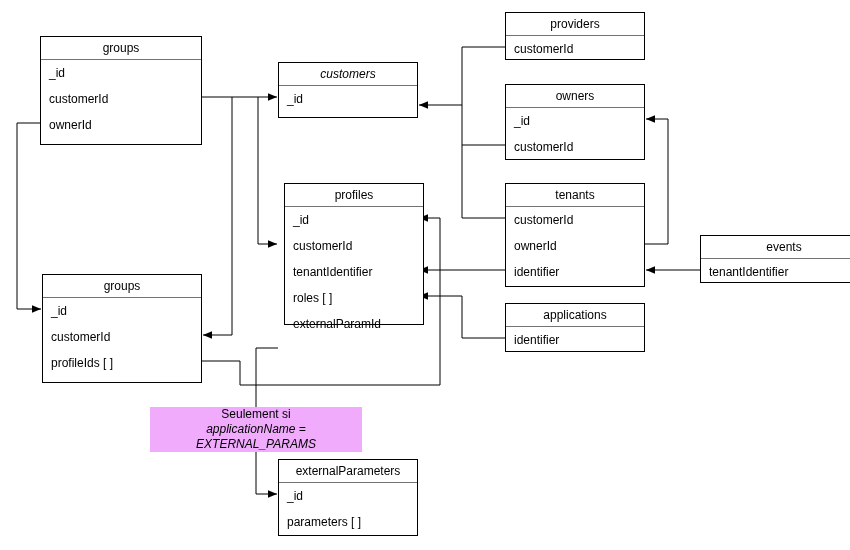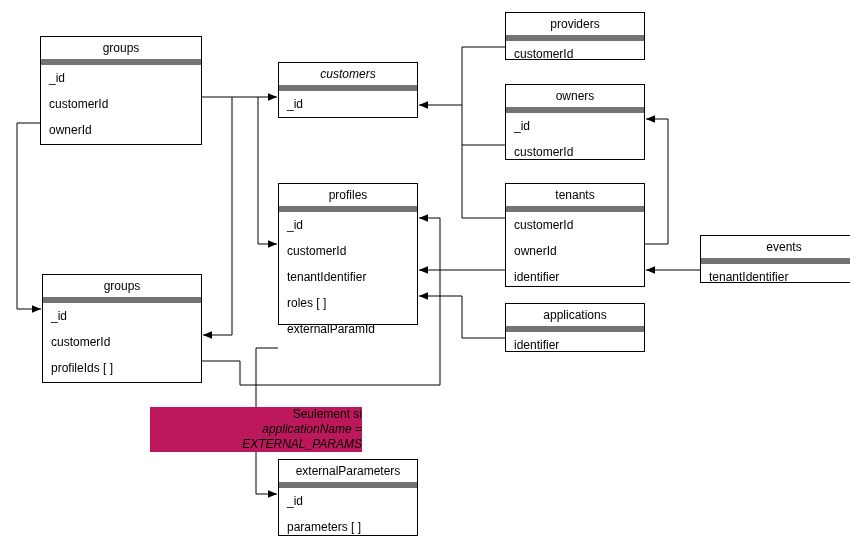--- a/index.html
+++ b/index.html
@@ -23,42 +23,42 @@
     background: #ffffff;
     border: 1px solid #000000;
     box-sizing: border-box;
     display: flex;
     flex-direction: column;
   }
   .entity-title {
     height: 22px;
     line-height: 22px;
     text-align: center;
-    border-bottom: 6px solid #737373;
+    border-bottom: 1px solid #737373;
     flex: 0 0 auto;
     white-space: nowrap;
     overflow: hidden;
   }
   .entity-title.italic { font-style: italic; }
   .entity-fields { flex: 1 1 auto; display: flex; flex-direction: column; }
   .field {
     height: 26px;
     line-height: 26px;
     padding-left: 8px;
     flex: 0 0 auto;
     white-space: nowrap;
     overflow: hidden;
   }
   .note {
     position: absolute;
     left: 150px;
     top: 407px;
     width: 212px;
-    text-align: right;
-    background: #be185d;
+    text-align: center;
+    background: #f0abfc;
     line-height: 15px;
   }
   .note .l2 { font-style: italic; }
 </style>
 </head>
 <body>
 
 <div id="canvas">
 
   <svg id="wires" xmlns="http://www.w3.org/2000/svg" width="850" height="550">
@@ -133,21 +133,21 @@
     </div>
   </div>
 
   <div class="entity" style="left:700px;top:235px;width:168px;height:48px">
     <div class="entity-title">events</div>
     <div class="entity-fields">
       <div class="field">tenantIdentifier</div>
     </div>
   </div>
 
-  <div class="entity" style="left:278px;top:183px;width:140px;height:142px">
+  <div class="entity" style="left:284px;top:183px;width:140px;height:142px">
     <div class="entity-title">profiles</div>
     <div class="entity-fields">
       <div class="field">_id</div>
       <div class="field">customerId</div>
       <div class="field">tenantIdentifier</div>
       <div class="field">roles [ ]</div>
       <div class="field">externalParamId</div>
     </div>
   </div>
 

